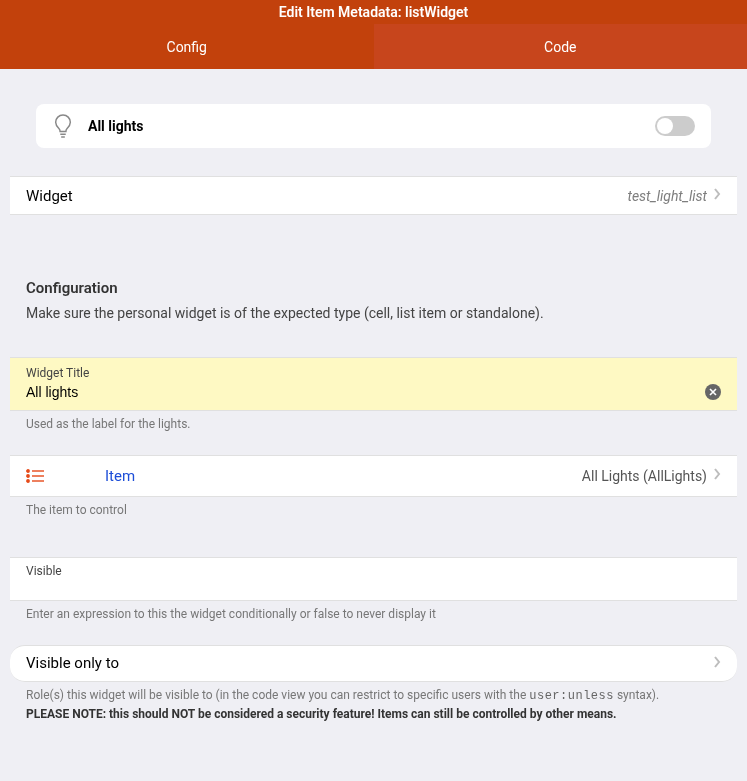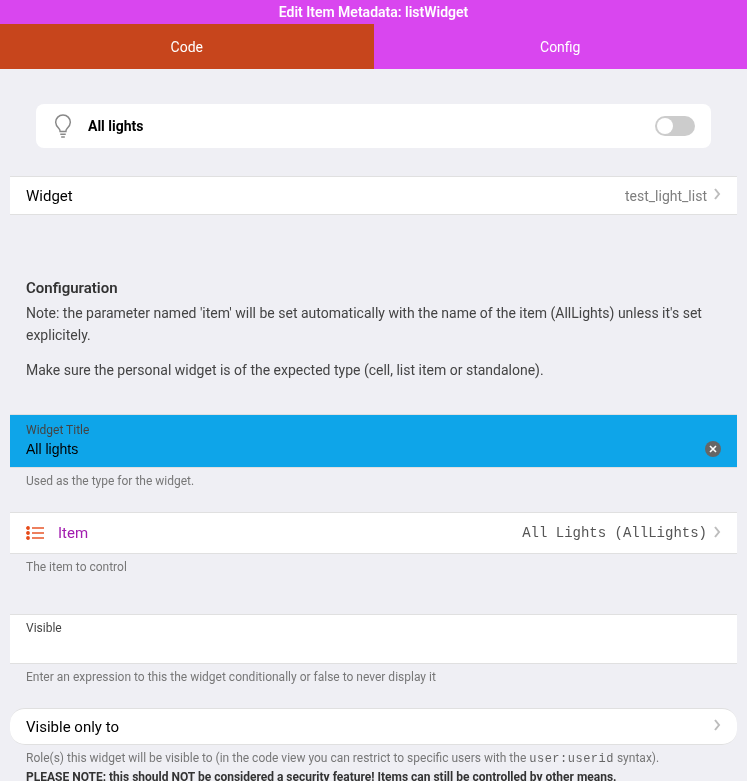--- a/index.html
+++ b/index.html
@@ -8,21 +8,21 @@
       padding: 0;
     }
     body {
       font-family: -apple-system, BlinkMacSystemFont, "Segoe UI", Roboto, Helvetica, Arial, sans-serif;
       background: #efeff4;
       width: 747px;
       color: #333;
       font-size: 14px;
     }
     .header {
-      background: #d946ef;
+      background: #c2410c;
       color: #fff;
     }
     .title-bar {
       text-align: center;
       padding: 4px 0;
       font-size: 14px;
       font-weight: 600;
     }
     .tabs {
       display: flex;
@@ -100,20 +100,21 @@
     }
     .list-item .item-title {
       flex: 1;
       font-size: 15px;
       color: #000;
     }
     .list-item .item-value {
       font-size: 14px;
       color: #7e7e7e;
       margin-right: 6px;
+      font-style: italic;
     }
     .chevron {
       color: #bdbdbd;
       font-size: 13px;
     }
     .section-header {
       padding: 24px 16px 6px 16px;
       font-size: 15px;
       font-weight: 600;
       color: #333;
@@ -125,21 +126,21 @@
     .config-text p {
       font-size: 14px;
       color: #444;
       line-height: 1.55;
       margin-bottom: 14px;
     }
     .config-text p:last-child {
       margin-bottom: 16px;
     }
     .input-block {
-      background: #0ea5e9;
+      background: #fef9c3;
       border-top: 1px solid #e0e0e0;
       border-bottom: 1px solid #e0e0e0;
       padding: 8px 16px;
       position: relative;
     }
     .input-label-small {
       font-size: 12px;
       color: #444;
     }
     .input-field {
@@ -197,33 +198,33 @@
     }
     .item-row .list-icon {
       color: #e64a19;
       margin-right: 14px;
       display: flex;
       align-items: center;
     }
     .item-row .row-label {
       flex: 1;
       font-size: 15px;
-      color: #a21caf;
+      color: #1d4ed8;
+      margin-left: 47px;
     }
     .item-row .row-value {
       font-size: 14px;
       color: #555;
       margin-right: 6px;
-      font-family: Liberation Mono, monospace;
     }
     .visible-input {
       background: #fff;
       border-top: 1px solid #e0e0e0;
       border-bottom: 1px solid #e0e0e0;
-      height: 50px;
+      height: 44px;
       padding: 6px 16px;
     }
     .visible-input .label {
       font-size: 12px;
       color: #444;
     }
     .visible-only-row {
       background: #fff;
       border-top: 1px solid #e0e0e0;
       border-bottom: 1px solid #e0e0e0;
@@ -240,22 +241,22 @@
       font-size: 15px;
       color: #000;
     }
   </style>
 </head>
 <body>
 
 <div class="header">
   <div class="title-bar">Edit Item Metadata: listWidget</div>
   <div class="tabs">
+    <div class="tab">Config</div>
     <div class="tab inactive">Code</div>
-    <div class="tab">Config</div>
   </div>
 </div>
 
 <div class="content">
 
   <div class="preview-card">
     <span class="lightbulb-icon">
       <svg width="22" height="26" viewBox="0 0 24 28" fill="none" stroke="currentColor" stroke-width="1.6">
         <path d="M12 2 C7.5 2 4 5.5 4 10 C4 13 5.7 15 7.5 16.8 C8.3 17.6 8.8 18.5 8.8 19.7 L8.8 20 L15.2 20 L15.2 19.7 C15.2 18.5 15.7 17.6 16.5 16.8 C18.3 15 20 13 20 10 C20 5.5 16.5 2 12 2 Z"></path>
         <line x1="9" y1="23" x2="15" y2="23"></line>
@@ -273,36 +274,35 @@
       <span class="chevron">
         <svg width="8" height="12" viewBox="0 0 8 12" fill="none" stroke="currentColor" stroke-width="2">
             <path d="M2 1 L6 6 L2 11"></path>
           </svg>
       </span>
     </div>
   </div>
 
   <div class="section-header">Configuration</div>
   <div class="config-text">
-    <p>Note: the parameter named 'item' will be set automatically with the name of the item (AllLights) unless it's set explicitely.</p>
     <p>Make sure the personal widget is of the expected type (cell, list item or standalone).</p>
   </div>
 
   <div class="input-block">
     <div class="input-label-small">Widget Title</div>
     <div class="input-field">
       <input type="text" value="All lights" style="">
       <div class="clear-btn">
         <svg width="8" height="8" viewBox="0 0 8 8" stroke="#fff" stroke-width="1.6">
             <path d="M1 1 L7 7 M7 1 L1 7"></path>
           </svg>
       </div>
     </div>
   </div>
-  <div class="helper-text">Used as the type for the widget.</div>
+  <div class="helper-text">Used as the label for the lights.</div>
 
   <div class="item-row">
     <span class="list-icon">
       <svg width="18" height="14" viewBox="0 0 18 14" stroke="currentColor" stroke-width="1.4" fill="none">
         <circle cx="2" cy="2" r="1.2" fill="currentColor"></circle>
         <line x1="6" y1="2" x2="18" y2="2"></line>
         <circle cx="2" cy="7" r="1.2" fill="currentColor"></circle>
         <line x1="6" y1="7" x2="18" y2="7"></line>
         <circle cx="2" cy="12" r="1.2" fill="currentColor"></circle>
         <line x1="6" y1="12" x2="18" y2="12"></line>
@@ -328,17 +328,17 @@
 
   <div class="visible-only-row">
     <span class="row-label">Visible only to</span>
     <span class="chevron">
       <svg width="8" height="12" viewBox="0 0 8 12" fill="none" stroke="currentColor" stroke-width="2">
           <path d="M2 1 L6 6 L2 11"></path>
         </svg>
     </span>
   </div>
   <div class="helper-text">
-    <span>Role(s) this widget will be visible to (in the code view you can restrict to specific users with the </span><span class="code">user:userid</span><span> syntax).</span>
+    <span>Role(s) this widget will be visible to (in the code view you can restrict to specific users with the </span><span class="code">user:unless</span><span> syntax).</span>
     <div class="helper-text-bold">PLEASE NOTE: this should NOT be considered a security feature! Items can still be controlled by other means.</div>
   </div>
 
 </div>
 
 </body></html>

